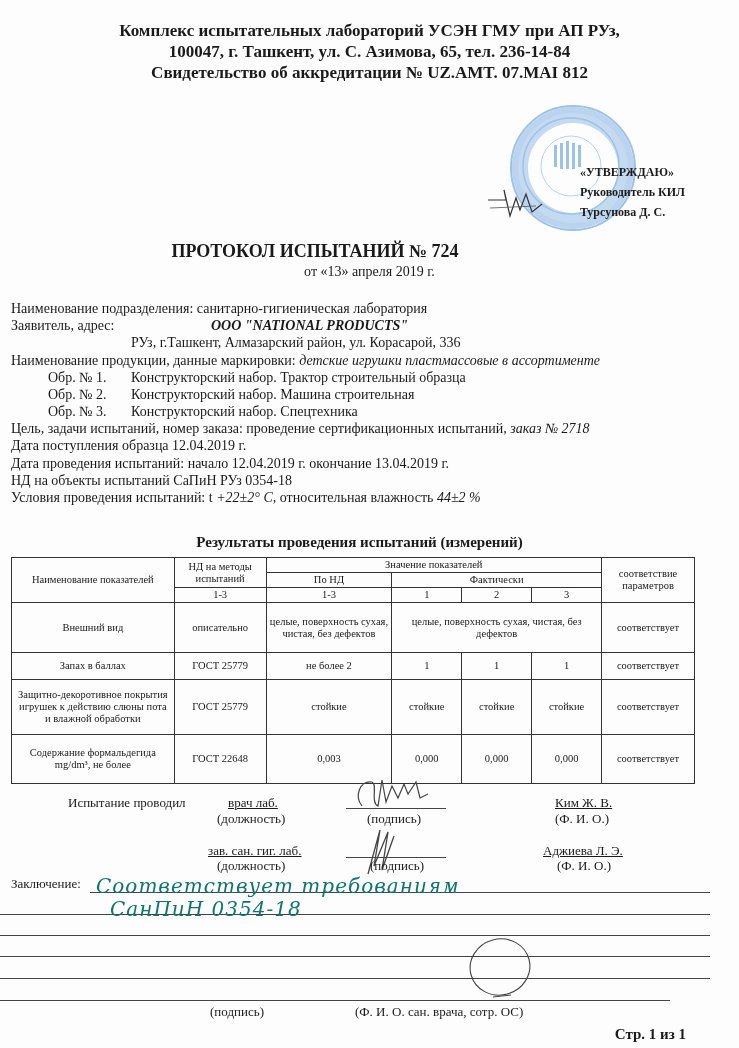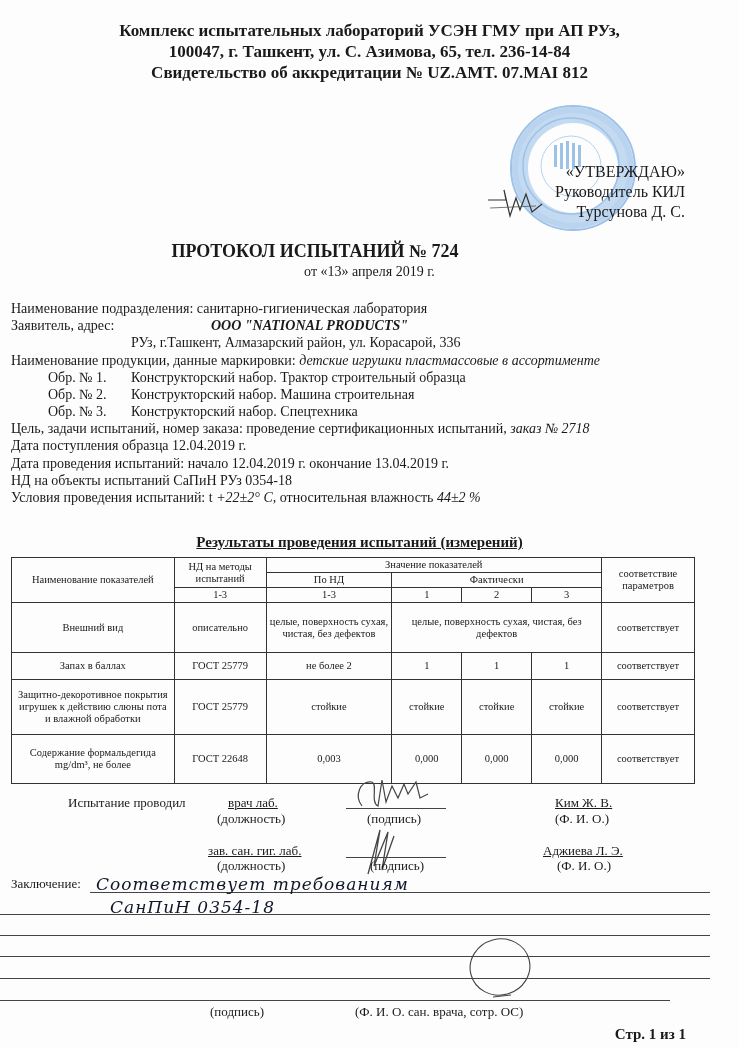--- a/index.html
+++ b/index.html
@@ -2,41 +2,41 @@
 <html><head>
 <meta charset="utf-8">
 <style>
   html, body { margin:0; padding:0; }
   body {
     width:739px; height:1048px; background:#fdfdfd; position:relative; overflow:hidden;
     font-family:"Liberation Serif", serif; color:#1a1a1a;
   }
   .abs { position:absolute; }
   .hdr { left:0; width:739px; text-align:center; font-weight:bold; font-size:17px; line-height:21px; }
-  .approve { right:54px; top:162px; text-align:right; font-weight:normal; font-size:16px; line-height:20px; }
+  .approve { right:54px; top:162px; font-weight:bold; font-size:12px; line-height:20px; }
   .stamp {
     left:510px; top:105px; width:122px; height:122px; border-radius:50%;
     border:2px solid #8db8e4; box-shadow: inset 0 0 0 6px rgba(141,184,228,0.25), inset 0 0 0 14px rgba(255,255,255,0), inset 0 0 0 16px rgba(141,184,228,0.6);
     opacity:0.85;
   }
   .title { left:0; width:630px; text-align:center; top:241px; font-weight:bold; font-size:18px; }
   .subtitle { left:0; width:739px; text-align:center; top:264px; font-size:14px; }
   .line { left:11px; font-size:14px; line-height:17px; white-space:nowrap; }
   .ital { font-style:italic; }
   .bold { font-weight:bold; }
-  .tbl-title { left:0; width:719px; text-align:center; top:534px; font-weight:bold; font-size:15px;text-decoration:underline; }
+  .tbl-title { left:0; width:719px; text-align:center; top:534px; font-weight:bold; font-size:15px; }
   table.results {
     position:absolute; left:11px; top:557px; width:684px; border-collapse:collapse;
     font-size:10.5px; line-height:12px; text-align:center;
   }
   table.results td { border:1px solid #333; padding:1px 3px; vertical-align:middle; }
   .sig { font-size:13px; }
   .ul { text-decoration:underline; }
   .rule { left:0; height:1px; background:#444; }
-  .hand { font-family:"DejaVu Serif", serif; font-style:italic; color:#0f172a; font-size:17px; letter-spacing:1px; }
+  .hand { font-family:"DejaVu Serif", serif; font-style:italic; color:#0f766e; font-size:20px; letter-spacing:1px; }
 </style>
 </head>
 <body>
 
 <div class="abs hdr" style="top:20px">Комплекс испытательных лабораторий УСЭН ГМУ при АП РУз,</div>
 <div class="abs hdr" style="top:41px">100047, г. Ташкент, ул. С. Азимова, 65, тел. 236-14-84</div>
 <div class="abs hdr" style="top:62px">Свидетельство об аккредитации № UZ.AMT. 07.MAI 812</div>
 
 <div class="abs stamp">
   <svg width="122" height="122" viewBox="0 0 122 122" style="position:absolute;left:-2px;top:-2px">

